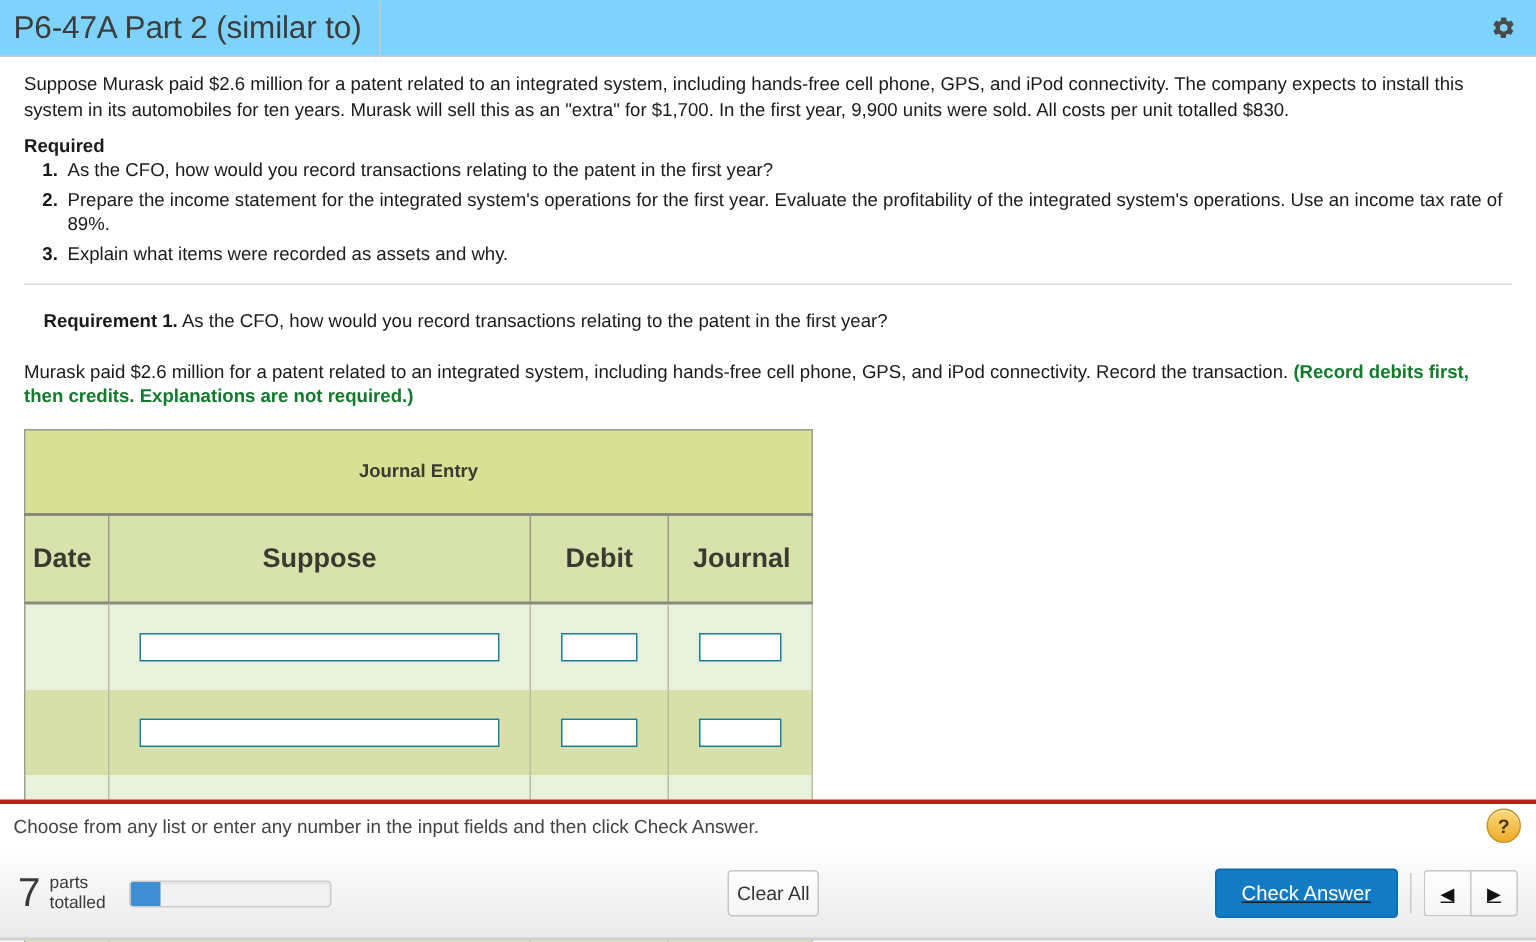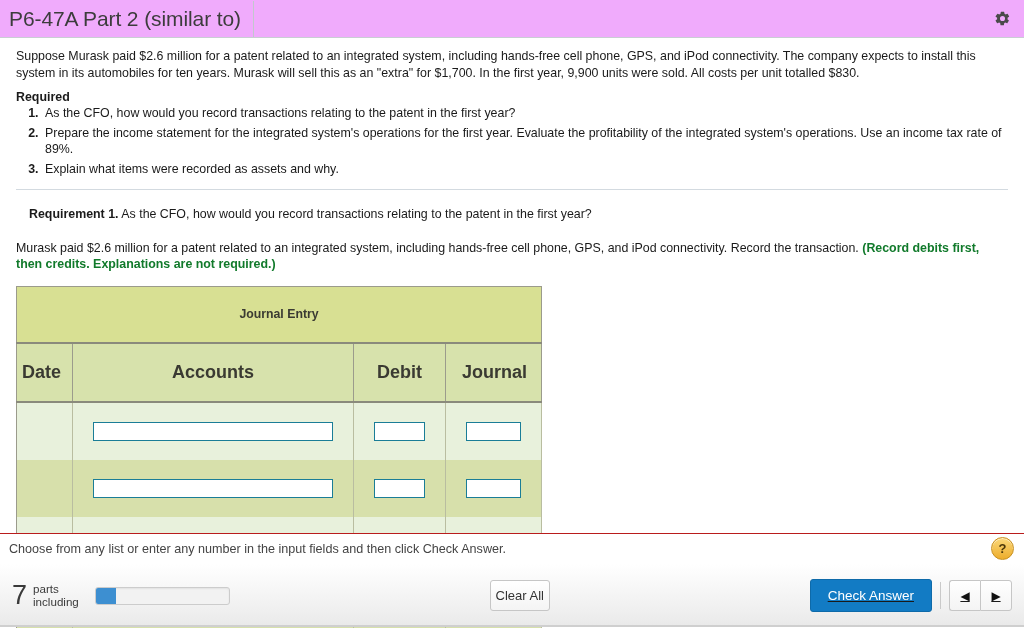--- a/index.html
+++ b/index.html
@@ -15,21 +15,21 @@
     overflow: hidden;
     position: relative;
   }
 
   
   .titlebar {
     height: 37px;
     border-bottom: 1px solid #c9ced3;
     display: flex;
     align-items: stretch;
-    background: #f0abfc;
+    background: #7dd3fc;
     position: relative;
   }
   .title-text {
     font-size: 21px;
     color: #3c3c3c;
     padding: 0 12px 0 9px;
     display: flex;
     align-items: center;
     letter-spacing: -0.1px;
     white-space: nowrap;
@@ -167,21 +167,21 @@
     color: #1a1a1a;
   }
 
   
   .status-strip {
     position: absolute;
     left: 0;
     right: 0;
     top: 533px;
     height: 29px;
-    border-top: 1px solid #b91c1c;
+    border-top: 3px solid #b91c1c;
     border-bottom: 1px solid #dfe3e8;
     display: flex;
     align-items: center;
     background: #ffffff;
   }
   .status-text {
     font-size: 12.6px;
     color: #444444;
     padding-left: 9px;
     flex: 1;
@@ -351,21 +351,21 @@
         <col style="width:281px">
         <col style="width:92px">
         <col style="width:96px">
       </colgroup>
       <thead>
         <tr>
           <th class="je-title" colspan="4">Journal Entry</th>
         </tr>
         <tr class="je-head">
           <th class="date-h">Date</th>
-          <th>Accounts</th>
+          <th>Suppose</th>
           <th>Debit</th>
           <th>Journal</th>
         </tr>
       </thead>
       <tbody>
         <tr class="je-row odd">
           <td class="date-c"></td>
           <td>
             <input class="cellinput" type="text" value="" style="">
           </td>
@@ -422,21 +422,21 @@
   <div class="status-text">Choose from any list or enter any number in the input fields and then click Check Answer.</div>
   <div class="help-circle">?</div>
 </div>
 
 <div class="footer">
 
   <div class="parts-group">
     <div class="parts-count">7</div>
     <div>
       <div class="parts-label">parts</div>
-      <div class="parts-label">including</div>
+      <div class="parts-label">totalled</div>
     </div>
     <div class="progress-outer">
       <div class="progress-inner" id="progress-fill" style="width: 15%; background: rgb(61, 143, 209);"></div>
     </div>
   </div>
 
   <div class="footer-center">
     <button class="btn-clear">Clear All</button>
   </div>
 

